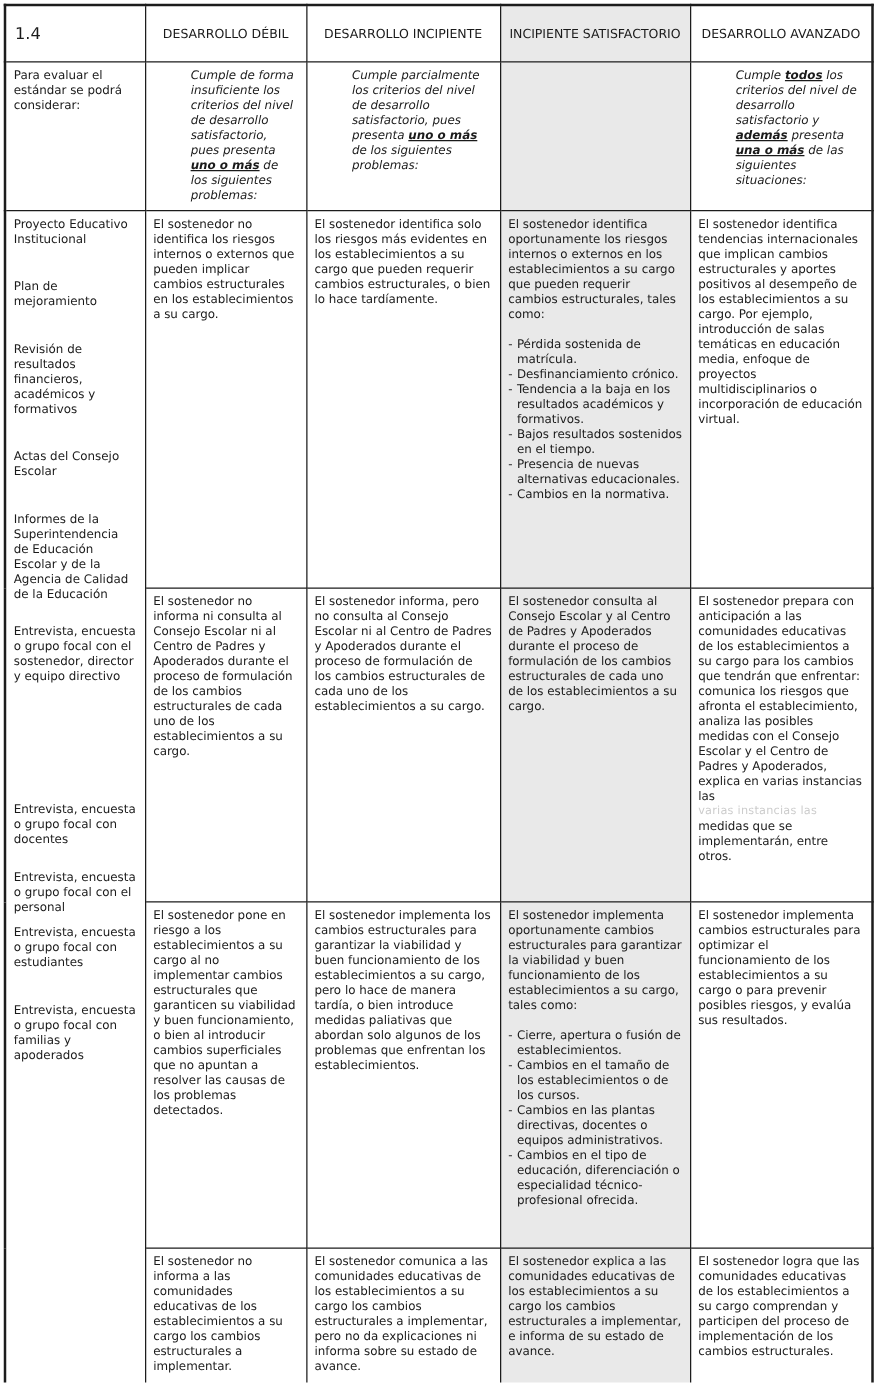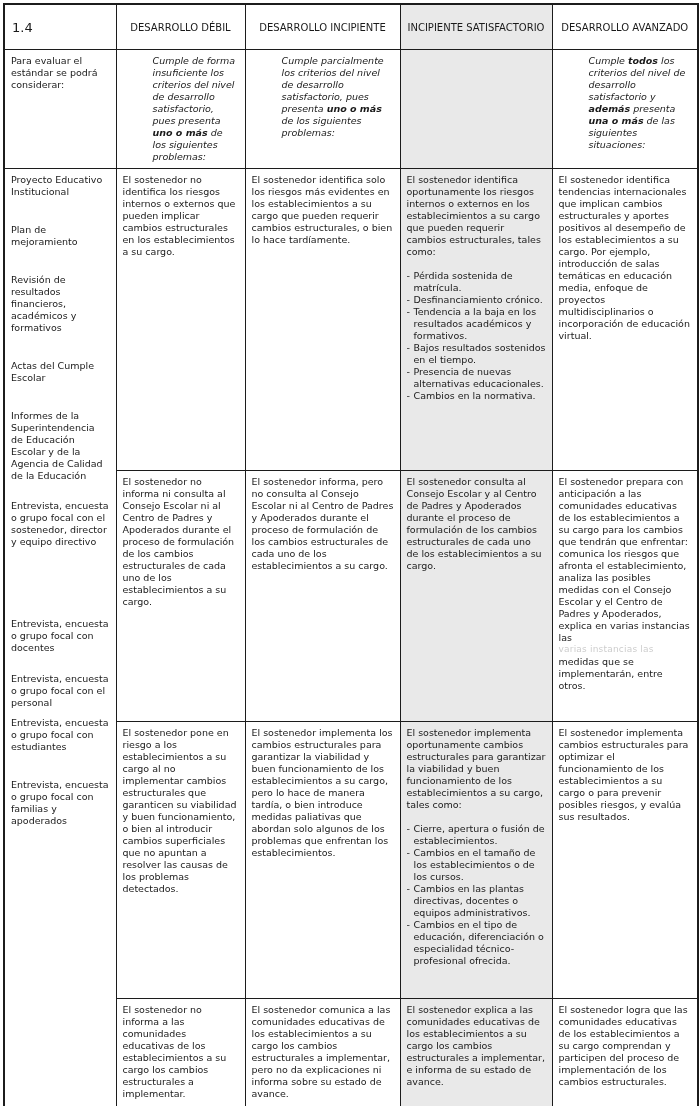--- a/index.html
+++ b/index.html
@@ -23,24 +23,24 @@
     font-size:10px;line-height:13px;padding:2px 3px;
   }
   tr.r-hdr td.idcell{text-align:left;font-size:13px;padding-left:7px;}
   tr.r-crit td{height:103px;}
   tr.r1 td{height:291px;}
   tr.r2 td{height:240px;}
   tr.r3 td{height:266px;}
   tr.r4 td{height:148px;}
   .gray{background:#e9e9e9;}
   .it{font-style:italic;padding-left:36px;}
-  .it b{font-style:italic;}
+  .it b{font-style:italic;text-decoration:underline;}
   .src{margin-bottom:26px;}
   .src:nth-child(5){margin-bottom:18px;}
-  .src:nth-child(6){margin-bottom:70px;}
+  .src:nth-child(6){margin-bottom:94px;}
   .src:nth-child(7){margin-bottom:19px;}
   .src:nth-child(8){margin-bottom:8px;}
   .src:last-child{margin-bottom:0;}
   .blist{margin-top:12px;}
   .bullet{display:flex;}
   .bullet .d{flex:none;width:7px;}
   .bullet .bt{flex:1;}
   .ghost{
     color:#9a9a9a;opacity:.5;filter:blur(.4px);
     font-size:9px;line-height:9px;margin:1px 0 2px;
@@ -83,21 +83,21 @@
     <td class="it">
       <span>Cumple </span><b>todos</b><span> los criterios del nivel de desarrollo satisfactorio y </span><b>además</b><span> presenta </span><b>una o más</b><span> de las siguientes situaciones:</span>
     </td>
   </tr>
 
   <tr class="r1">
     <td rowspan="4">
       <div class="src">Proyecto Educativo Institucional</div>
       <div class="src">Plan de mejoramiento</div>
       <div class="src">Revisión de resultados financieros, académicos y formativos</div>
-      <div class="src">Actas del Cumple Escolar</div>
+      <div class="src">Actas del Consejo Escolar</div>
       <div class="src">Informes de la Superintendencia de Educación Escolar y de la Agencia de Calidad de la Educación</div>
       <div class="src">Entrevista, encuesta o grupo focal con el sostenedor, director y equipo directivo</div>
       <div class="src">Entrevista, encuesta o grupo focal con docentes</div>
       <div class="src">Entrevista, encuesta o grupo focal con el personal</div>
       <div class="src">Entrevista, encuesta o grupo focal con estudiantes</div>
       <div class="src">Entrevista, encuesta o grupo focal con familias y apoderados</div>
     </td>
     <td>El sostenedor no identifica los riesgos internos o externos que pueden implicar cambios estructurales en los establecimientos a su cargo.</td>
     <td>El sostenedor identifica solo los riesgos más evidentes en los establecimientos a su cargo que pueden requerir cambios estructurales, o bien lo hace tardíamente.</td>
     <td class="gray">

